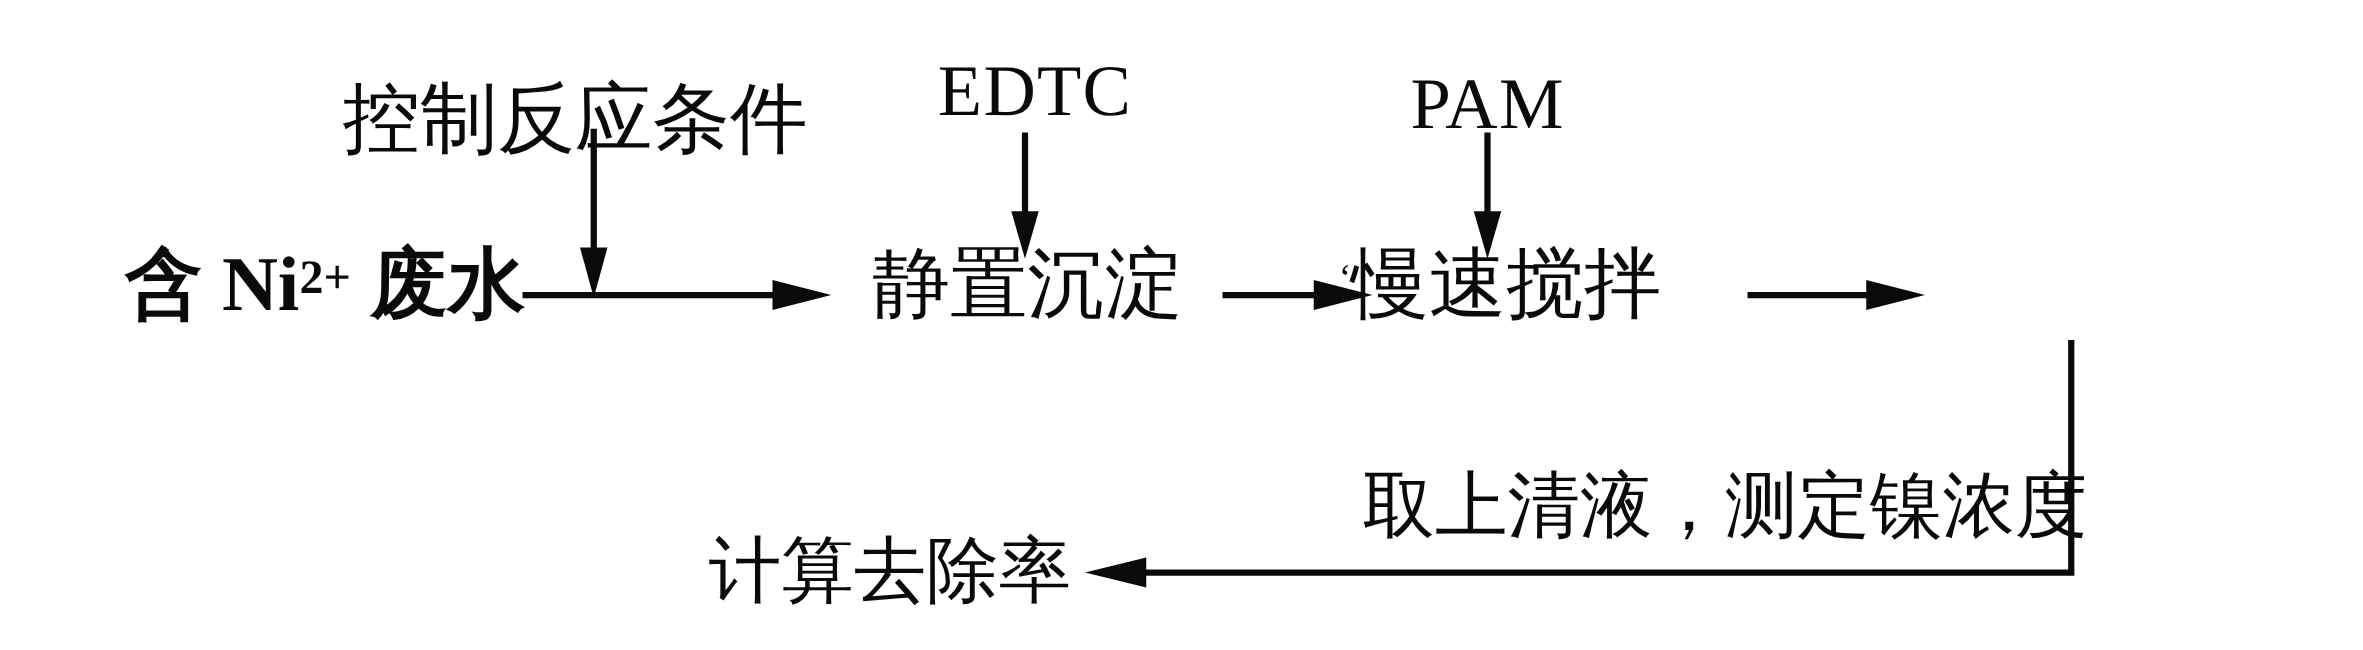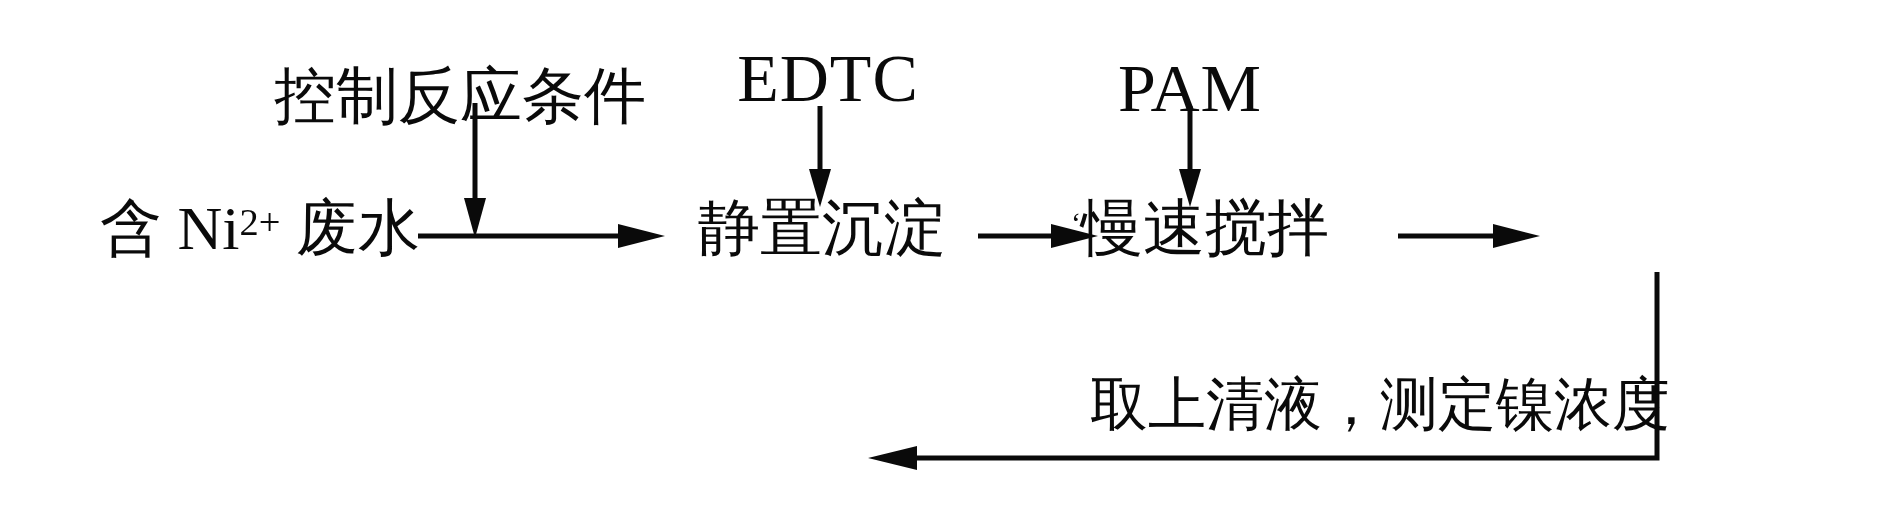--- a/index.html
+++ b/index.html
@@ -24,21 +24,21 @@
     height: 520px;
   }
   .label {
     position: absolute;
     white-space: nowrap;
     line-height: 1.06;
     font-size: 62px;
     color: #0a0a0a;
   }
   .centered { transform: translateX(-50%); }
-  .latin  { font-size: 68px; letter-spacing: 1px; }
+  .latin  { font-size: 58px; letter-spacing: 1px; }
   .small  { font-size: 58px; }
   .label sup {
     font-size: 0.62em;
     line-height: 0;
     vertical-align: 14px;
     letter-spacing: 0;
   }
   .scan-mark {
     font-size: 30px;
     vertical-align: 16px;
@@ -90,27 +90,28 @@
       <polygon class="ink-shape" points="868,458 917,446 917,470"></polygon>
     </g>
   </svg>
 
   <div class="label centered" style="left:460px; top:40px;margin-top:24px;">控制反应条件</div>
 
   <div class="label latin centered" style="left:828px; top:42px;">EDTC</div>
 
   <div class="label latin centered" style="left:1190px; top:52px;">PAM</div>
 
-  <div class="label" style="left:100px; top:196px;">
+  <div class="label" style="left:100px; top:196px;font-weight:bold;">
     <span>含 Ni</span><sup>2+</sup><span> 废水</span>
   </div>
 
   <div class="label centered" style="left:822px; top:196px;">静置沉淀</div>
 
   <div class="label centered" style="left:1200px; top:196px;">
     <span class="scan-mark">ʻ</span><span>慢速搅拌</span>
   </div>
 
 
   <div class="label small centered" style="left:1380px; top:374px;">取上清液，测定镍浓度</div>
 
+  <div class="label small centered" style="left:712px; top:426px;">计算去除率</div>
 
 </div>
 
 </body></html>

